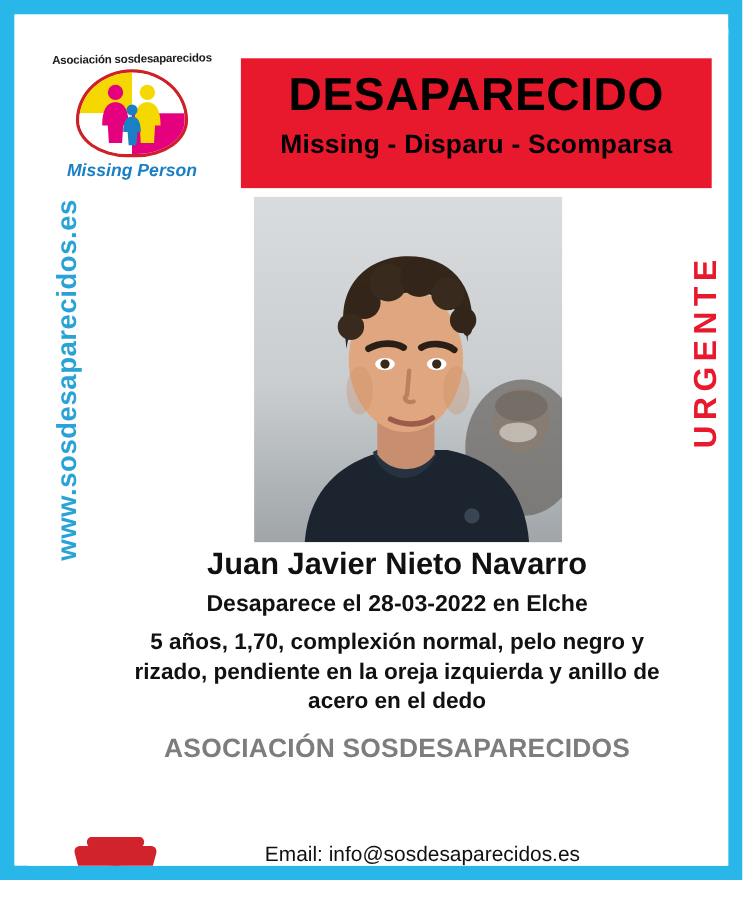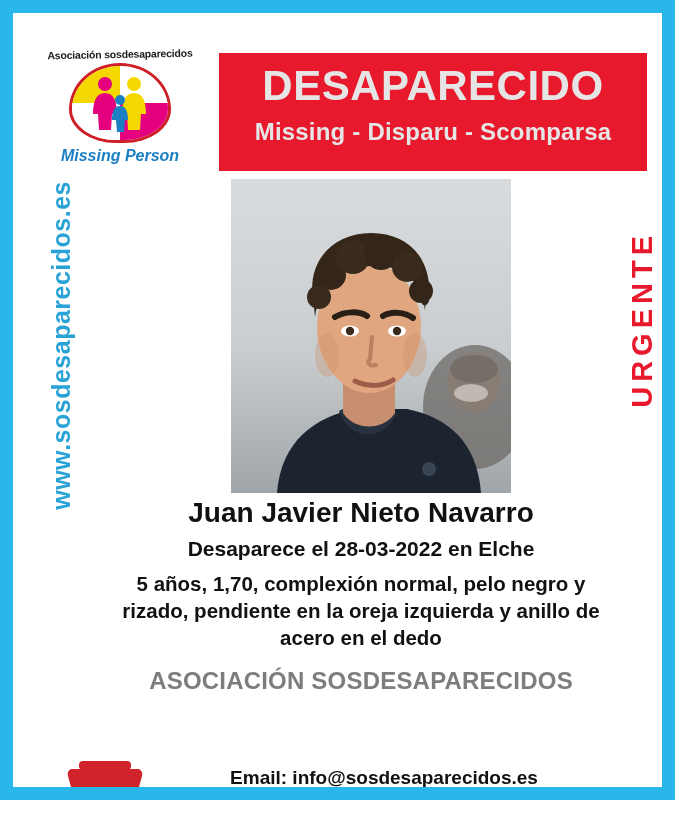--- a/index.html
+++ b/index.html
@@ -71,21 +71,21 @@
     margin-top: 4px;
     font-style: italic;
   }
   
   .banner {
     position: absolute;
     left: 188px; top: 22px;
     width: 428px; height: 118px;
     background: #e8192c;
     text-align: center;
-    color: #e5e5e5;
+    color: #000000;
   }
   .banner-title {
     font-size: 42px;
     font-weight: bold;
     line-height: 66px;
     letter-spacing: 0.5px;
   }
   .banner-sub {
     font-size: 24px;
     font-weight: bold;
@@ -177,21 +177,21 @@
     text-align: center;
     color: #111111;
   }
   .phones {
     font-size: 19px;
     font-weight: bold;
     line-height: 26px;
   }
   .email {
     font-size: 19px;
-    font-weight: bold;
+    font-weight: normal;
     line-height: 26px;
   }
   
   .phone-icon {
     position: absolute;
     left: 28px; top: 726px;
     width: 92px; height: 78px;
   }
   .phone-icon .label {
     position: absolute;

